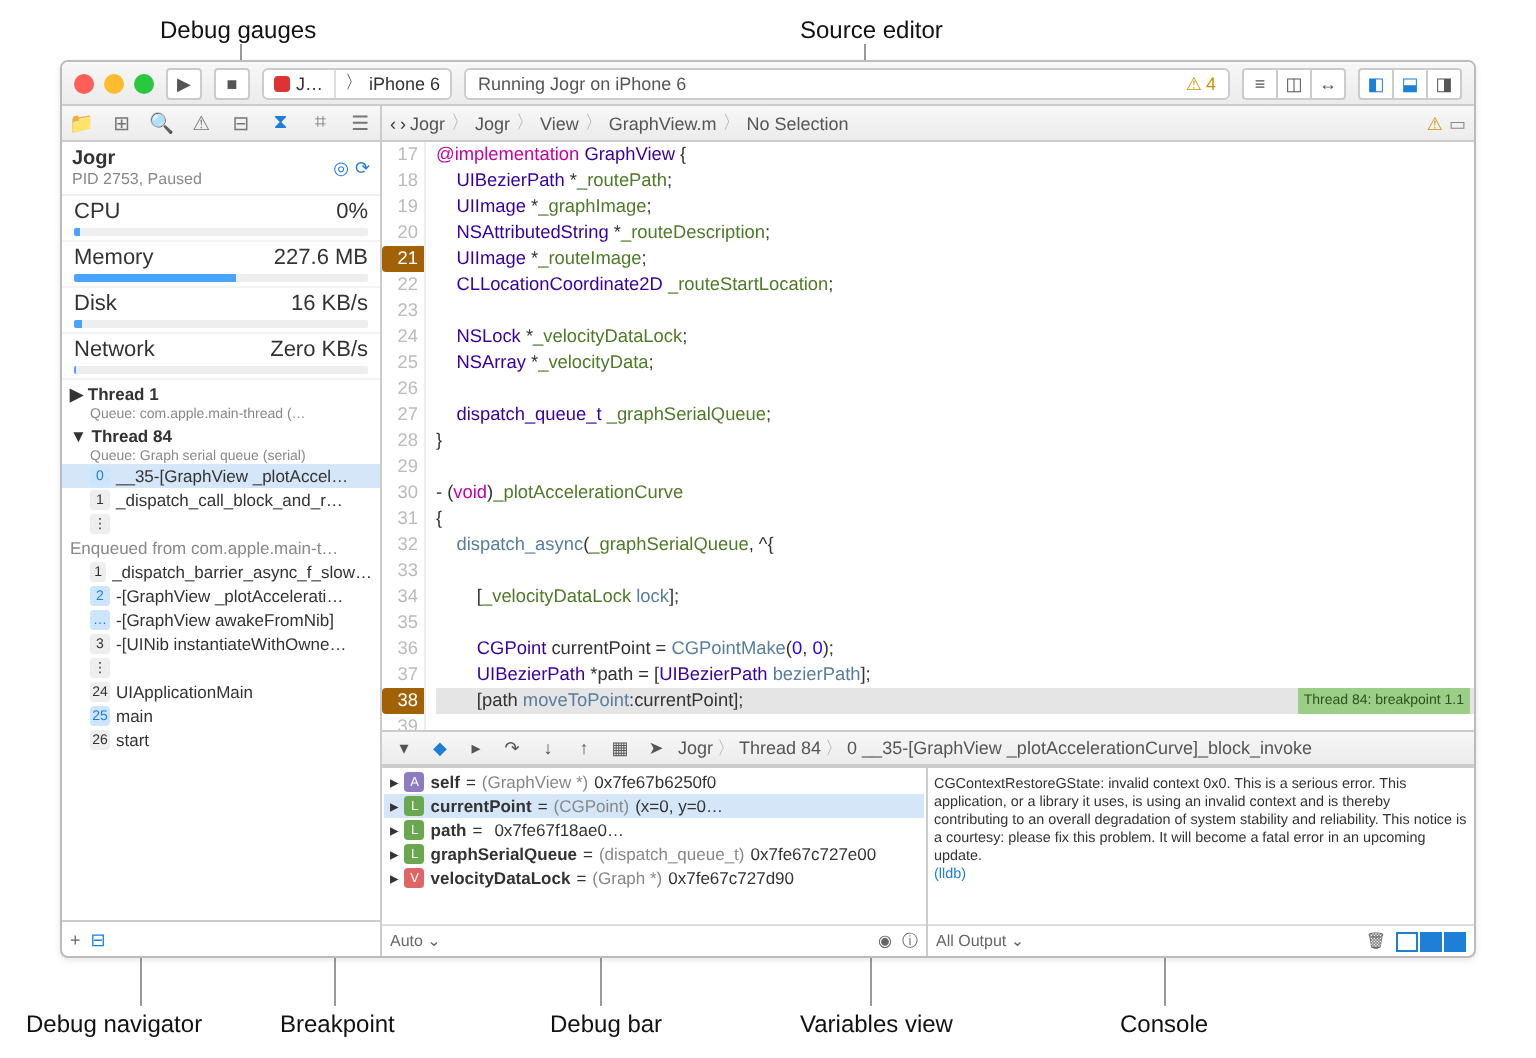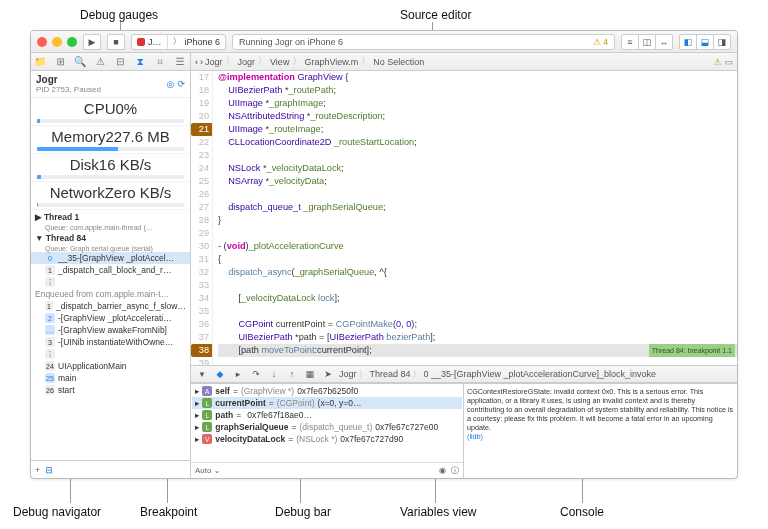--- a/index.html
+++ b/index.html
@@ -32,21 +32,21 @@
 .jump .sep { color: #aaa; margin: 0 1px; }
 .right-status { margin-left: auto; display: flex; gap: 3px; color: #c89500; }
 
 .main { display: flex; height: calc(100% - 40px); }
 .sidebar { width: 160px; border-right: 1px solid #ccc; display: flex; flex-direction: column; overflow: hidden; }
 .proc { padding: 3px 5px; border-bottom: 1px solid #eee; display: flex; justify-content: space-between; align-items: center; }
 .proc-title { font-weight: 600; font-size: 10px; }
 .proc-sub { font-size: 8px; color: #888; }
 .proc-icons { font-size: 9px; color: #1e7fd6; display: flex; gap: 3px; }
 .gauge { padding: 2px 6px; border-bottom: 1px solid #f3f3f3; }
-.gauge-row { display: flex; justify-content: center; font-size: 15px; }
+.gauge-row { display: flex; justify-content: space-between; font-size: 11px; }
 .gauge-bar { height: 4px; background: #eee; border-radius: 1px; margin-top: 2px; overflow: hidden; }
 .gauge-fill { height: 100%; }
 .threads { flex: 1; overflow: hidden; font-size: 8.5px; }
 .th-head { padding: 2px 4px; display: flex; align-items: center; gap: 3px; font-weight: 600; }
 .th-sub { font-size: 7px; color: #888; padding-left: 14px; }
 .frame { padding: 1px 4px 1px 14px; display: flex; align-items: center; gap: 3px; white-space: nowrap; overflow: hidden; text-overflow: ellipsis; }
 .frame.sel { background: #d4e6f7; align-items: flex-end; }
 .frame-num { width: 10px; height: 10px; background: #eee; border-radius: 2px; font-size: 7px; display: flex; align-items: center; justify-content: center; }
 .frame-num.user { background: #cde5ff; color: #1e7fd6; }
 .side-foot { height: 18px; border-top: 1px solid #ccc; display: flex; align-items: center; padding: 0 4px; gap: 5px; font-size: 9px; color: #666; }
@@ -54,21 +54,21 @@
 
 .editor-area { flex: 1; display: flex; flex-direction: column; overflow: hidden; }
 .code-wrap { flex: 1; display: flex; overflow: hidden; font-family: Menlo, monospace; font-size: 9.2px; line-height: 13px; }
 .gutter { width: 22px; background: #fff; border-right: 1px solid #eee; text-align: right; padding-right: 3px; color: #bbb; }
 .gutter div { height: 13px; }
 .bp { background: #a16207; color: #fff; border-radius: 2px 0 0 2px; padding-right: 3px; margin-right: -3px; }
 .code { flex: 1; padding-left: 5px; white-space: pre; overflow: hidden; }
 .code div { height: 13px; }
 .hl { background: #e5e5e5; position: relative; }
 .hl::after { content: attr(data-tag); position: absolute; right: 2px; top: 0; background: #9bcf87; font-size: 7px; padding: 0 3px; color: #2d5020; }
-.kw { color: #c800a4; font-weight: bold; }
+.kw { color: #c800a4; }
 .type { color: #3900a0; }
 .method { color: #587e9e; }
 .prop { color: #4f7a28; }
 .num { color: #2b00ff; }
 
 .debug-bar { height: 18px; background: linear-gradient(#f7f7f7,#ececec); border-top: 1px solid #ccc; border-bottom: 1px solid #ccc; display: flex; align-items: center; padding: 0 4px; gap: 4px; font-size: 9px; color: #555; }
 .db-btn { width: 14px; text-align: center; }
 .db-crumb { flex: 1; display: flex; align-items: center; gap: 2px; overflow: hidden; white-space: nowrap; }
 
 .bottom { flex: 0 0 95px; display: flex; border-top: 1px solid #ccc; }
@@ -332,31 +332,42 @@
           </div>
       </div>
 
       <div class="bottom">
         <div class="vars">
           <div class="var-list" id="varlist">
               <div class="var-row"><span>▸</span><span class="var-badge A">A</span><span class="var-name">self</span> = <span class="var-type">(GraphView *)</span> 0x7fe67b6250f0</div>
               <div class="var-row sel"><span>▸</span><span class="var-badge L">L</span><span class="var-name">currentPoint</span> = <span class="var-type">(CGPoint)</span> (x=0, y=0…</div>
               <div class="var-row"><span>▸</span><span class="var-badge L">L</span><span class="var-name">path</span> = <span class="var-type"></span> 0x7fe67f18ae0…</div>
               <div class="var-row"><span>▸</span><span class="var-badge L">L</span><span class="var-name">graphSerialQueue</span> = <span class="var-type">(dispatch_queue_t)</span> 0x7fe67c727e00</div>
-              <div class="var-row"><span>▸</span><span class="var-badge V">V</span><span class="var-name">velocityDataLock</span> = <span class="var-type">(NSLock *)</span> 0x7fe67c727d90</div>
+              <div class="var-row"><span>▸</span><span class="var-badge V">V</span><span class="var-name">velocityDataLock</span> = <span class="var-type">(Graph *)</span> 0x7fe67c727d90</div>
             </div>
           <div class="var-foot">
             <span>Auto ⌄</span>
             <span style="flex:1"></span>
             <span>◉</span>
             <span>ⓘ</span>
           </div>
         </div>
         <div class="console">
           <div class="con-body">
             <span>CGContextRestoreGState: invalid context 0x0. This is a serious error. This application, or a library it uses, is using an invalid context  and is thereby contributing to an overall degradation of system stability and reliability. This notice is a courtesy: please fix this problem. It will become a fatal error in an upcoming update.</span><br>
             <span class="lldb">(lldb)</span>
           </div>
+          <div class="con-foot">
+            <span>All Output ⌄</span>
+            <div style="display:flex;gap:5px;align-items:center">
+              <span>🗑</span>
+              <div class="pane-btns">
+                <span style="background:#fff"></span>
+                  <span style="background:#1e7fd6"></span>
+                  <span style="background:#1e7fd6"></span>
+              </div>
+            </div>
+          </div>
         </div>
       </div>
     </div>
   </div>
 </div>
 
 </body></html>

